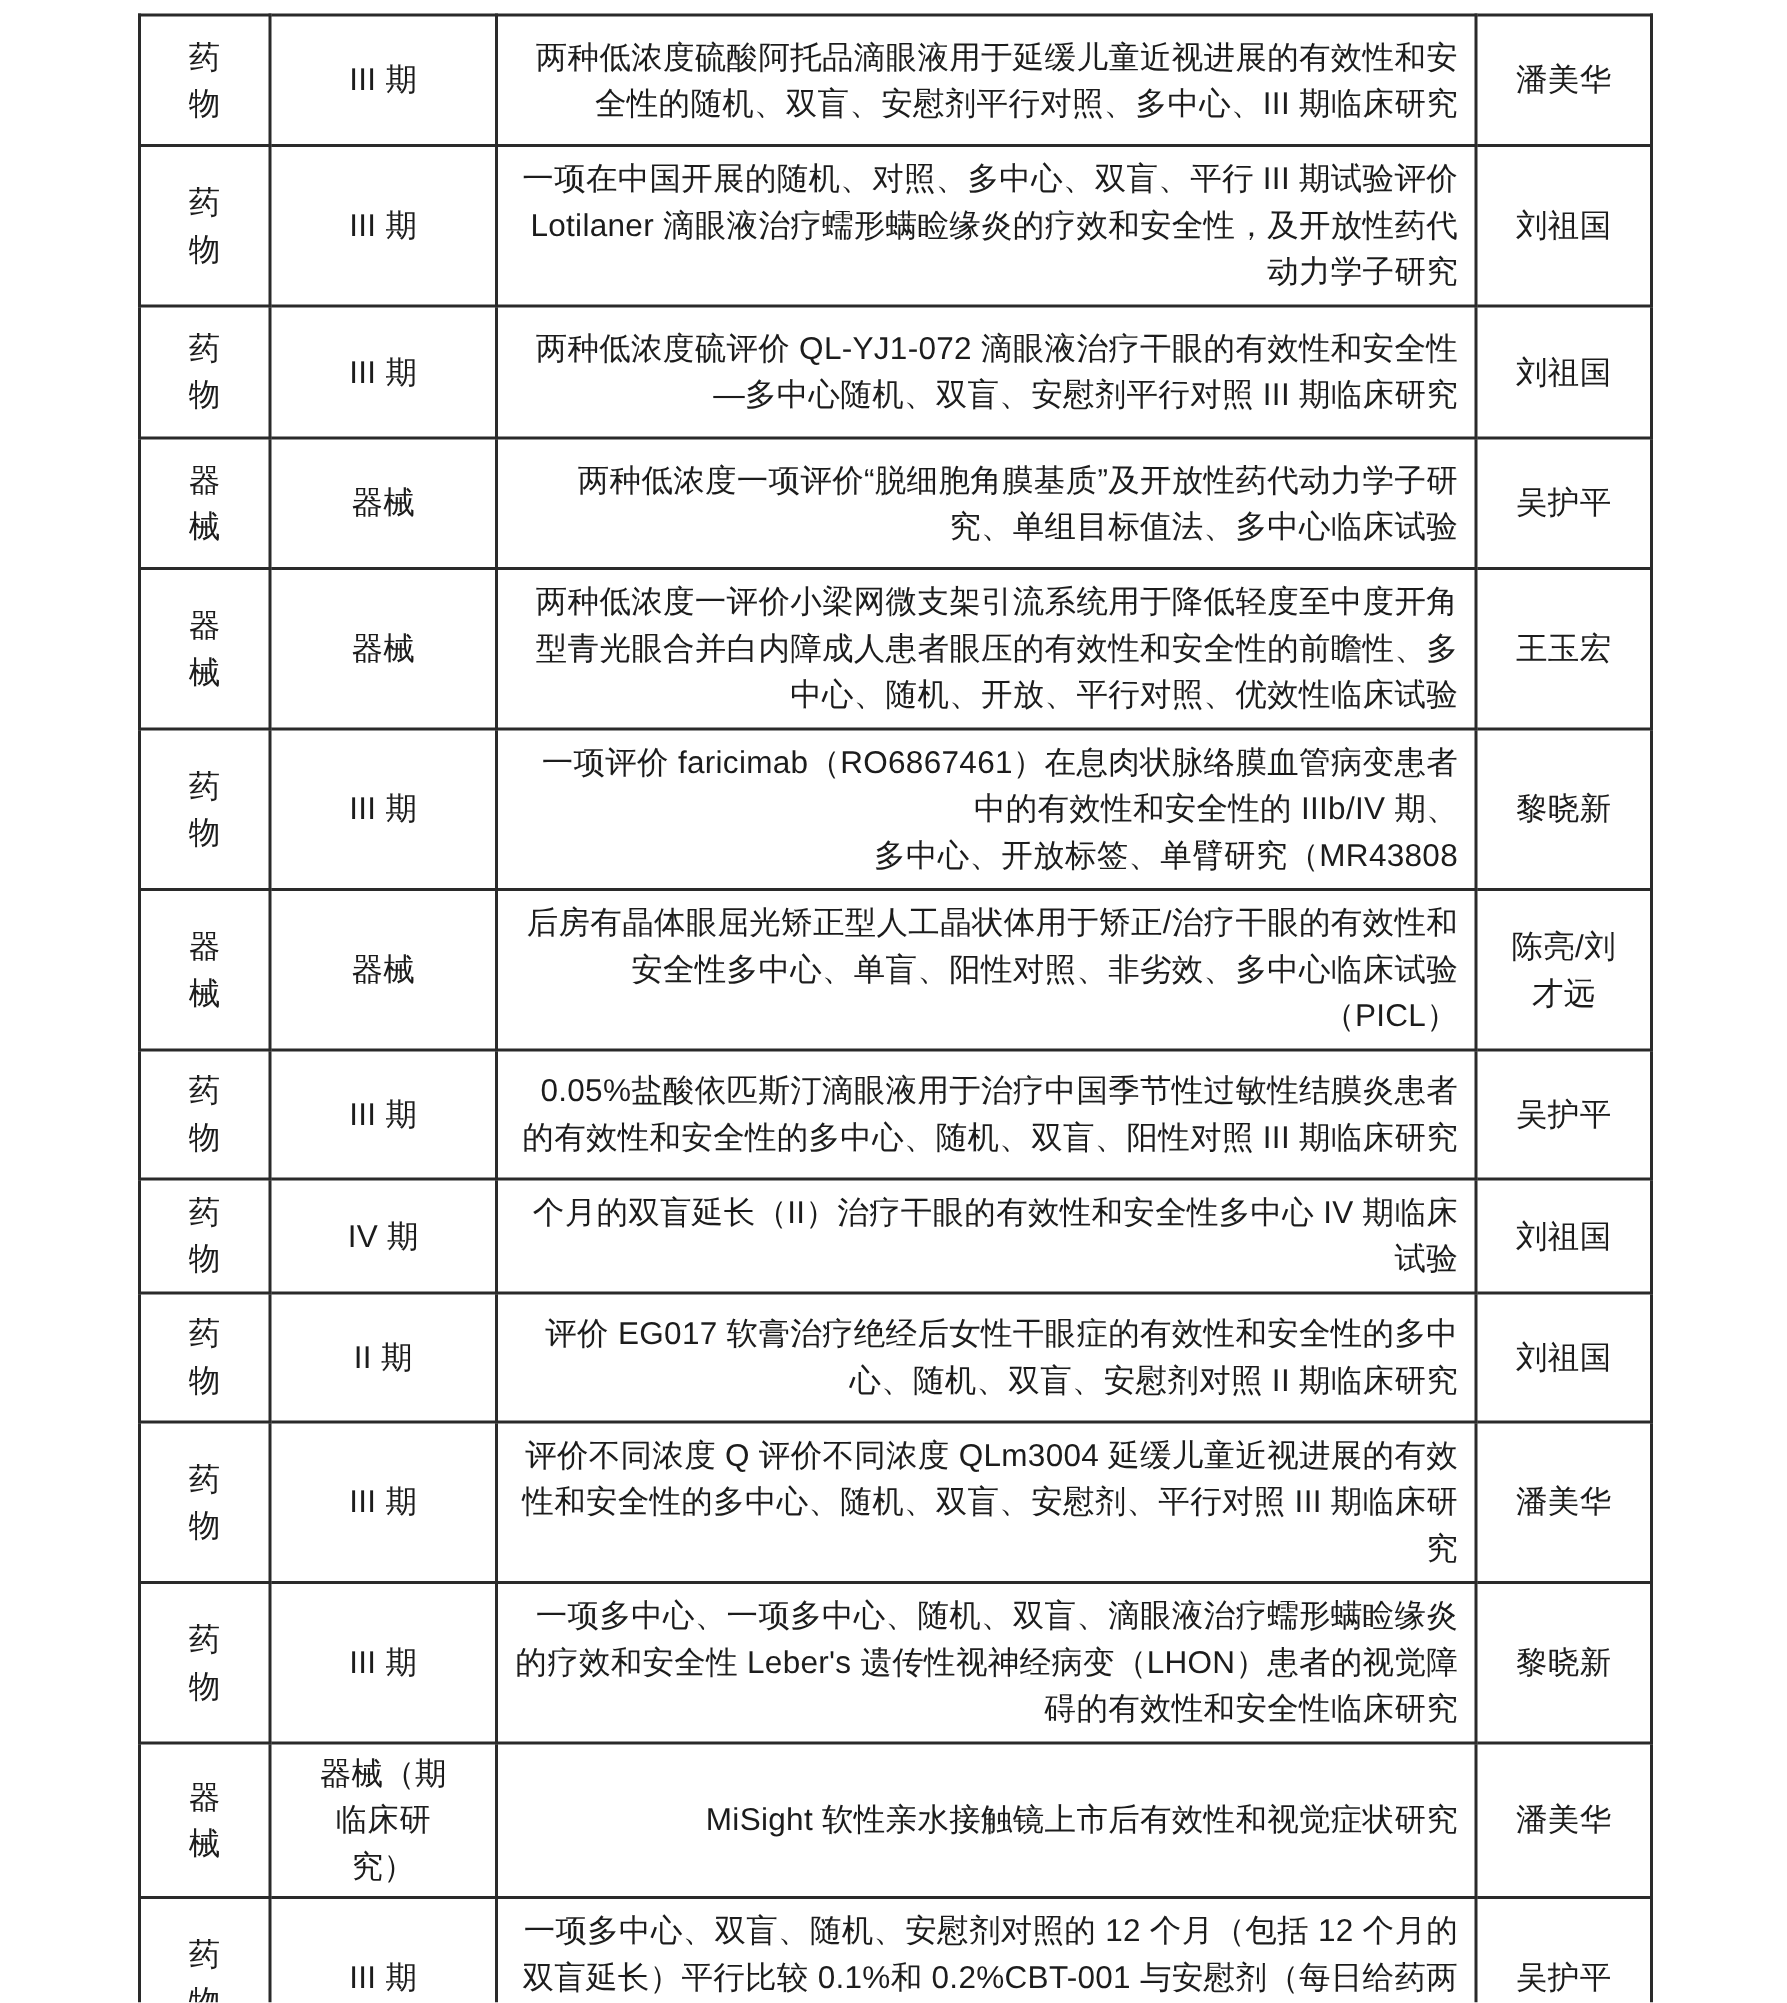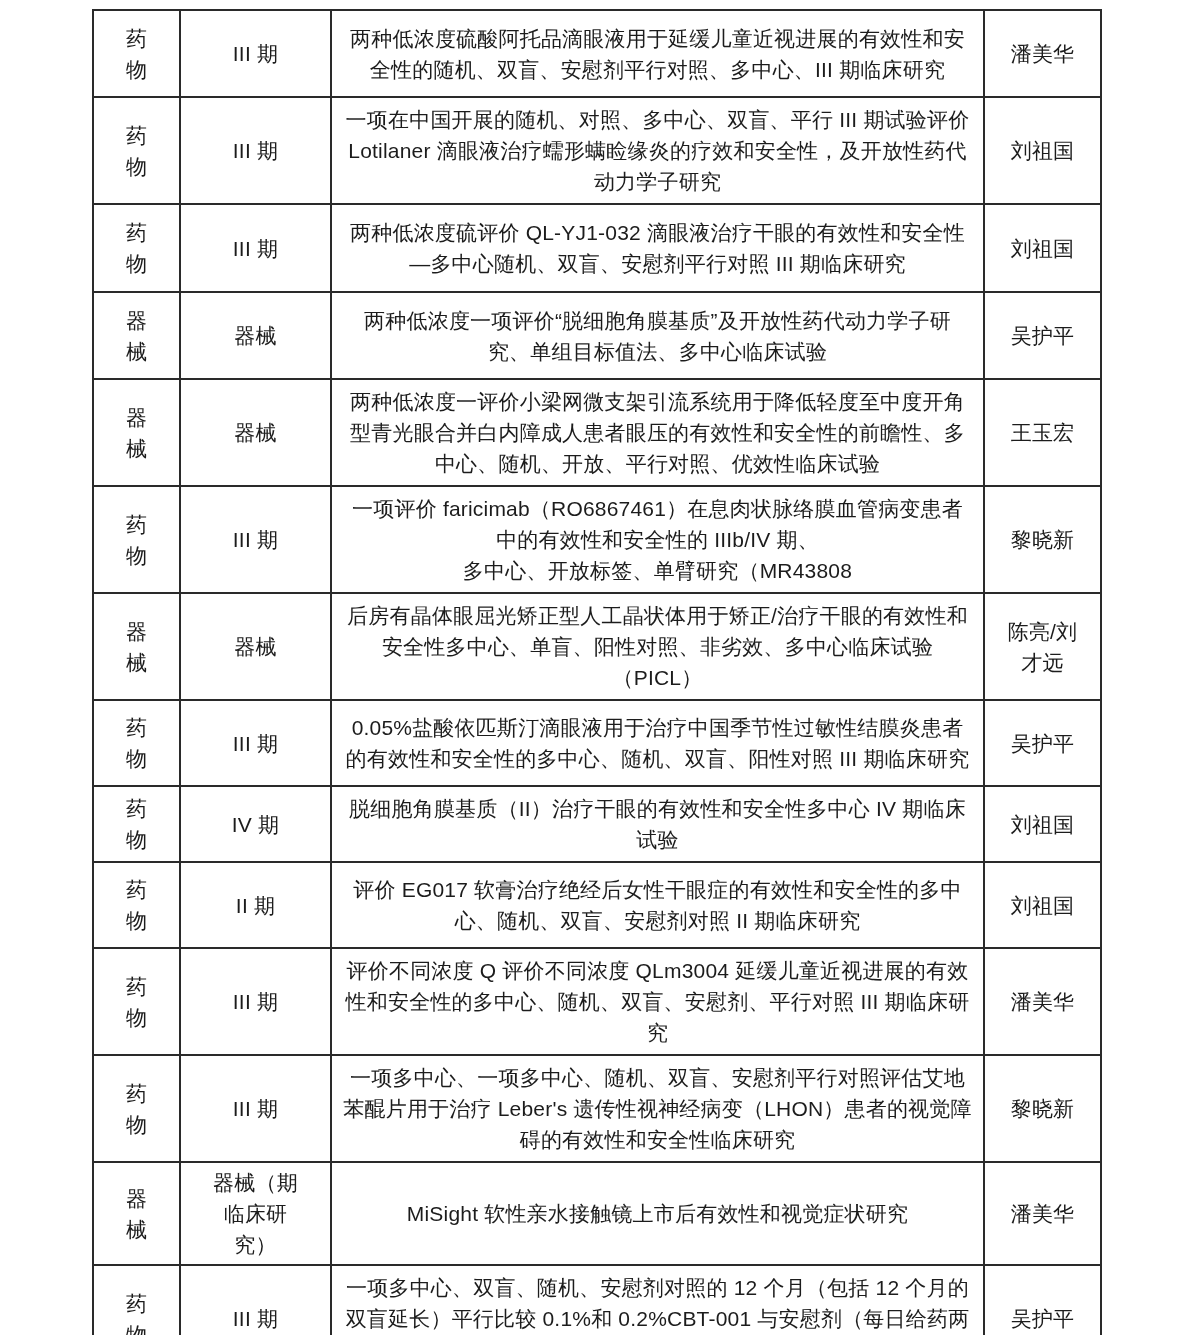--- a/index.html
+++ b/index.html
@@ -32,21 +32,21 @@
     border: 2px solid #2a2a2a;
     vertical-align: middle;
     overflow: hidden;
     letter-spacing: 0.2px;
   }
   td.c-type, td.c-phase, td.c-pi {
     text-align: center;
     padding: 4px 22px;
   }
   td.c-title {
-    text-align: center;
+    text-align: right;
     padding: 6px 11px;
     white-space: pre-line;
   }
   
   tr.r1  { height: 87px; }
   tr.r2  { height: 95px; }
   tr.r3  { height: 88px; }
   tr.r4  { height: 87px; }
   tr.r5  { height: 92px; }
   tr.r6  { height: 94px; }
@@ -79,21 +79,21 @@
   </tr>
         <tr class="r2">
     <td class="c-type">药物</td>
     <td class="c-phase">III 期</td>
     <td class="c-title">一项在中国开展的随机、对照、多中心、双盲、平行 III 期试验评价 Lotilaner 滴眼液治疗蠕形螨睑缘炎的疗效和安全性，及开放性药代动力学子研究</td>
     <td class="c-pi">刘祖国</td>
   </tr>
         <tr class="r3">
     <td class="c-type">药物</td>
     <td class="c-phase">III 期</td>
-    <td class="c-title">两种低浓度硫评价 QL-YJ1-032 滴眼液治疗干眼的有效性和安全性—多中心随机、双盲、安慰剂平行对照 III 期临床研究</td>
+    <td class="c-title">两种低浓度硫评价 QL-YJ1-072 滴眼液治疗干眼的有效性和安全性—多中心随机、双盲、安慰剂平行对照 III 期临床研究</td>
     <td class="c-pi">刘祖国</td>
   </tr>
         <tr class="r4">
     <td class="c-type">器械</td>
     <td class="c-phase">器械</td>
     <td class="c-title">两种低浓度一项评价“脱细胞角膜基质”及开放性药代动力学子研究、单组目标值法、多中心临床试验</td>
     <td class="c-pi">吴护平</td>
   </tr>
         <tr class="r5">
     <td class="c-type">器械</td>
@@ -116,39 +116,39 @@
   </tr>
         <tr class="r8">
     <td class="c-type">药物</td>
     <td class="c-phase">III 期</td>
     <td class="c-title">0.05%盐酸依匹斯汀滴眼液用于治疗中国季节性过敏性结膜炎患者的有效性和安全性的多中心、随机、双盲、阳性对照 III 期临床研究</td>
     <td class="c-pi">吴护平</td>
   </tr>
         <tr class="r9">
     <td class="c-type">药物</td>
     <td class="c-phase">IV 期</td>
-    <td class="c-title">脱细胞角膜基质（II）治疗干眼的有效性和安全性多中心 IV 期临床试验</td>
+    <td class="c-title">个月的双盲延长（II）治疗干眼的有效性和安全性多中心 IV 期临床试验</td>
     <td class="c-pi">刘祖国</td>
   </tr>
         <tr class="r10">
     <td class="c-type">药物</td>
     <td class="c-phase">II 期</td>
     <td class="c-title">评价 EG017 软膏治疗绝经后女性干眼症的有效性和安全性的多中心、随机、双盲、安慰剂对照 II 期临床研究</td>
     <td class="c-pi">刘祖国</td>
   </tr>
         <tr class="r11">
     <td class="c-type">药物</td>
     <td class="c-phase">III 期</td>
     <td class="c-title">评价不同浓度 Q 评价不同浓度 QLm3004 延缓儿童近视进展的有效性和安全性的多中心、随机、双盲、安慰剂、平行对照 III 期临床研究</td>
     <td class="c-pi">潘美华</td>
   </tr>
         <tr class="r12">
     <td class="c-type">药物</td>
     <td class="c-phase">III 期</td>
-    <td class="c-title">一项多中心、一项多中心、随机、双盲、安慰剂平行对照评估艾地苯醌片用于治疗 Leber's 遗传性视神经病变（LHON）患者的视觉障碍的有效性和安全性临床研究</td>
+    <td class="c-title">一项多中心、一项多中心、随机、双盲、滴眼液治疗蠕形螨睑缘炎的疗效和安全性 Leber's 遗传性视神经病变（LHON）患者的视觉障碍的有效性和安全性临床研究</td>
     <td class="c-pi">黎晓新</td>
   </tr>
         <tr class="r13">
     <td class="c-type">器械</td>
     <td class="c-phase">器械（期临床研究）</td>
     <td class="c-title">MiSight 软性亲水接触镜上市后有效性和视觉症状研究</td>
     <td class="c-pi">潘美华</td>
   </tr>
         <tr class="r14">
     <td class="c-type">药物</td>

